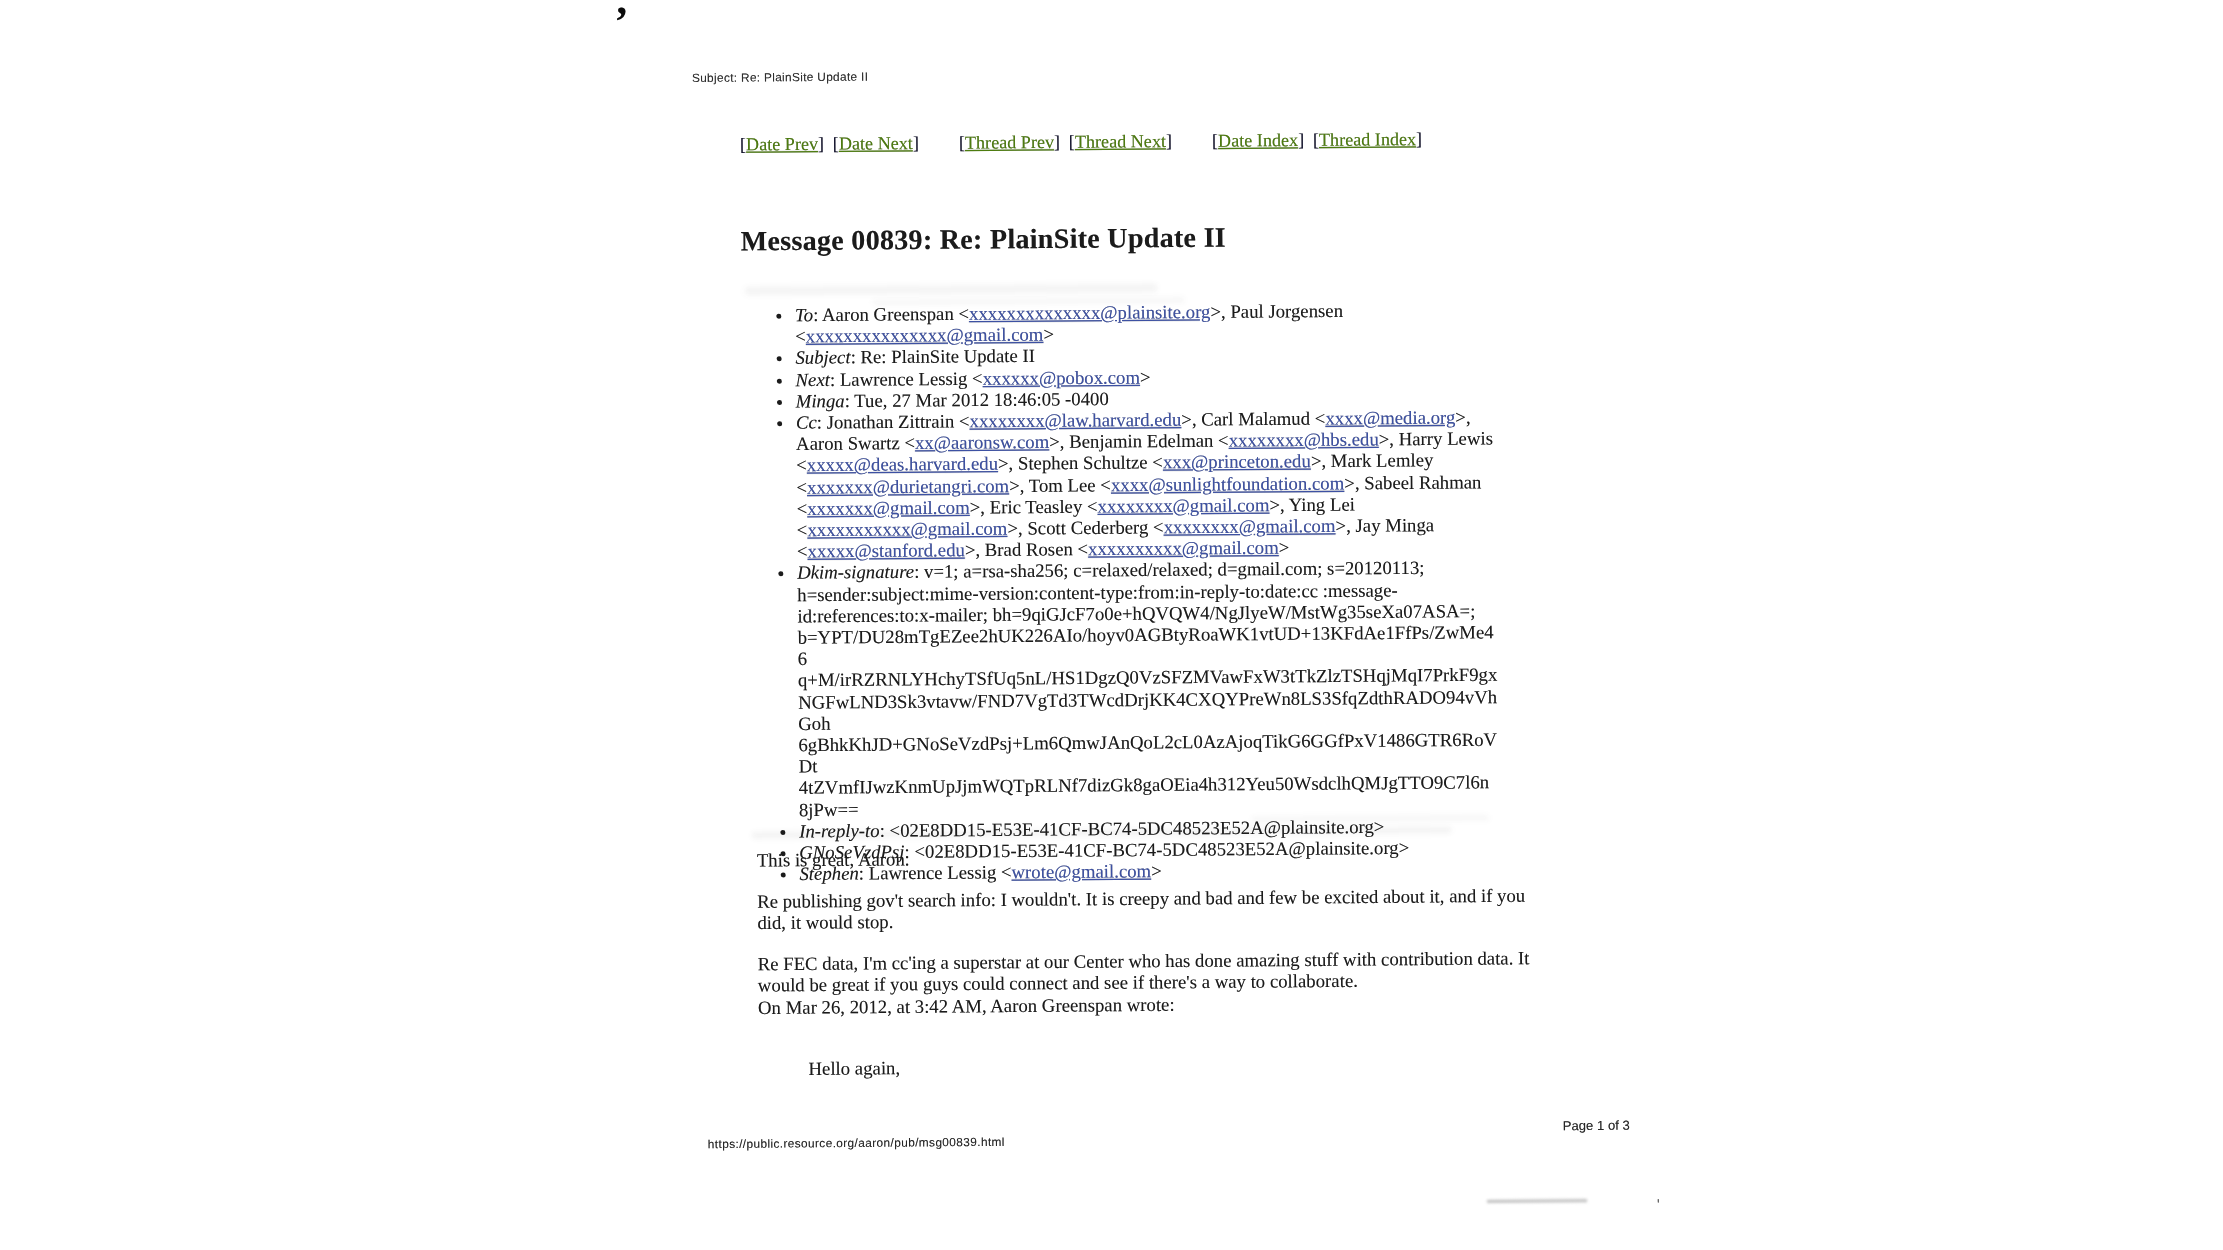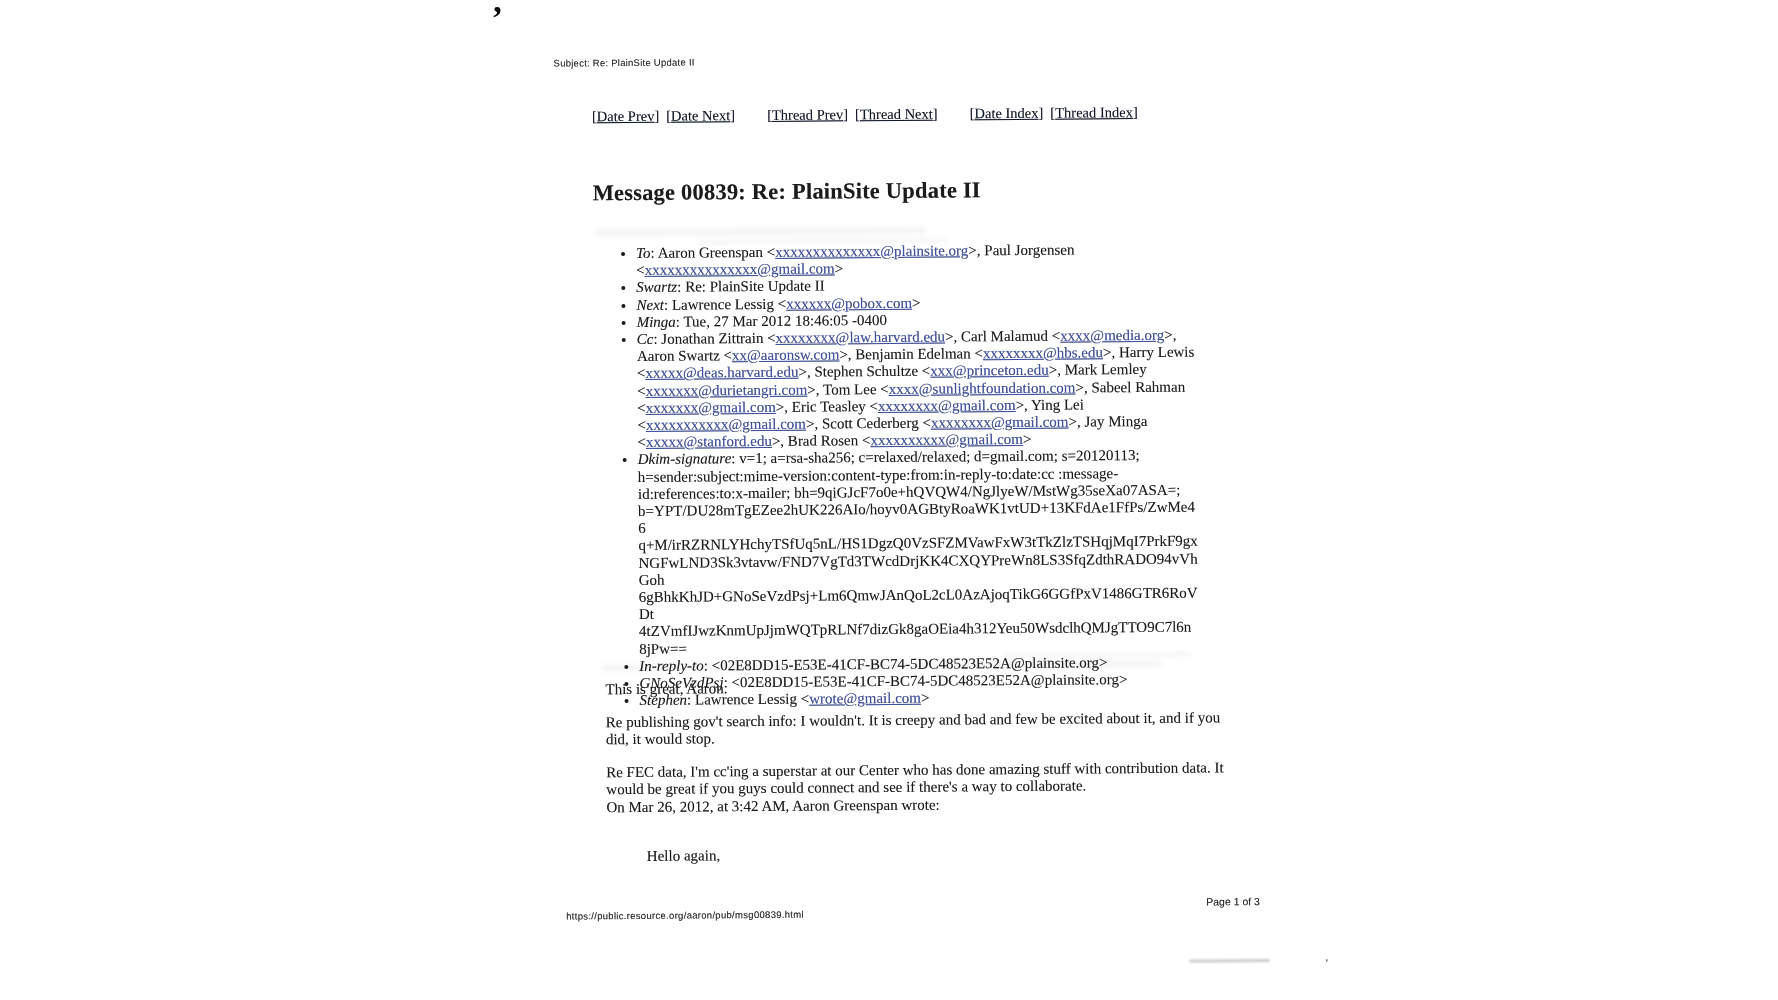--- a/index.html
+++ b/index.html
@@ -14,26 +14,26 @@
   .sm2{left:700px;top:238px;width:250px;height:5px;background:rgba(60,60,60,0.04);}
   .sm3{left:600px;top:663px;width:560px;height:6px;}
   .sm4{left:1000px;top:654px;width:190px;height:5px;background:rgba(60,60,60,0.04);}
   .gray-line{position:absolute;left:1186px;top:962px;width:80px;height:3px;background:#cccccc;filter:blur(1px);}
   .tick{position:absolute;left:1322px;top:960px;font:12px "Liberation Sans",sans-serif;color:#666;}
   
   .print-header{position:absolute;left:557px;top:55px;font:9.5px "Liberation Sans",sans-serif;
                 color:#2e2e2e;letter-spacing:.25px;}
   .footer-url{position:absolute;left:563px;top:908px;font:9.5px "Liberation Sans",sans-serif;
               color:#262626;letter-spacing:.3px;}
-  .page-indicator{position:absolute;left:1203px;top:898px;font:10.5px "Liberation Sans",sans-serif;color:#262626;}
+  .page-indicator{position:absolute;left:1247px;top:898px;font:10.5px "Liberation Sans",sans-serif;color:#262626;}
   
   .navlinks{position:absolute;left:595px;top:106px;display:flex;gap:32px;font-size:14.5px;white-space:nowrap;}
   .nav-group{display:inline-flex;gap:7px;}
   .bracket{color:#14142e;}
-  a.navlink{color:#0f172a;text-decoration:underline;cursor:pointer;}
+  a.navlink{color:#4d7c0f;text-decoration:underline;cursor:pointer;}
   .title{position:absolute;left:595px;top:178px;margin:0;font-size:22.5px;font-weight:bold;
          letter-spacing:.2px;white-space:nowrap;}
   ul.headers{position:absolute;left:604px;top:243px;width:560px;margin:0;padding:0 0 0 34px;
              font-size:15px;line-height:17.2px;}
   ul.headers li{margin:0;padding:0;overflow-wrap:break-word;}
   .hlabel{font-style:italic;font-family:Liberation Serif, serif;}
   a.xlink{color:#3d51a3;text-decoration:underline;cursor:pointer;}
   .mbody{position:absolute;left:604px;top:679px;width:622px;font-size:15px;line-height:17.5px;}
   .mbody p{margin:0 0 15px 0;white-space:pre-wrap;overflow-wrap:break-word;}
   .mbody p.quote{margin:32px 0 0 40px;}
@@ -63,21 +63,21 @@
         </span>
       </nav>
 
     <h1 class="title">Message 00839: Re: PlainSite Update II</h1>
 
     <div class="smudge sm1"></div>
     <div class="smudge sm2"></div>
 
     <ul class="headers">
         <li><span class="hlabel">To</span><span>: Aaron Greenspan &lt;</span><a class="xlink" href="#">xxxxxxxxxxxxxx@plainsite.org</a><span>&gt;, Paul Jorgensen &lt;</span><a class="xlink" href="#">xxxxxxxxxxxxxxx@gmail.com</a><span>&gt;</span></li>
-        <li><span class="hlabel">Swartz</span><span>: Re: PlainSite Update II</span></li>
+        <li><span class="hlabel">Subject</span><span>: Re: PlainSite Update II</span></li>
         <li><span class="hlabel">Next</span><span>: Lawrence Lessig &lt;</span><a class="xlink" href="#">xxxxxx@pobox.com</a><span>&gt;</span></li>
         <li><span class="hlabel">Minga</span><span>: Tue, 27 Mar 2012 18:46:05 -0400</span></li>
         <li><span class="hlabel">Cc</span><span>: Jonathan Zittrain &lt;</span><a class="xlink" href="#">xxxxxxxx@law.harvard.edu</a><span>&gt;, Carl Malamud &lt;</span><a class="xlink" href="#">xxxx@media.org</a><span>&gt;, Aaron Swartz &lt;</span><a class="xlink" href="#">xx@aaronsw.com</a><span>&gt;, Benjamin Edelman &lt;</span><a class="xlink" href="#">xxxxxxxx@hbs.edu</a><span>&gt;, Harry Lewis &lt;</span><a class="xlink" href="#">xxxxx@deas.harvard.edu</a><span>&gt;, Stephen Schultze &lt;</span><a class="xlink" href="#">xxx@princeton.edu</a><span>&gt;, Mark Lemley &lt;</span><a class="xlink" href="#">xxxxxxx@durietangri.com</a><span>&gt;, Tom Lee &lt;</span><a class="xlink" href="#">xxxx@sunlightfoundation.com</a><span>&gt;, Sabeel Rahman &lt;</span><a class="xlink" href="#">xxxxxxx@gmail.com</a><span>&gt;, Eric Teasley &lt;</span><a class="xlink" href="#">xxxxxxxx@gmail.com</a><span>&gt;, Ying Lei &lt;</span><a class="xlink" href="#">xxxxxxxxxxx@gmail.com</a><span>&gt;, Scott Cederberg &lt;</span><a class="xlink" href="#">xxxxxxxx@gmail.com</a><span>&gt;, Jay Minga &lt;</span><a class="xlink" href="#">xxxxx@stanford.edu</a><span>&gt;, Brad Rosen &lt;</span><a class="xlink" href="#">xxxxxxxxxx@gmail.com</a><span>&gt;</span></li>
         <li><span class="hlabel">Dkim-signature</span><span>: v=1; a=rsa-sha256; c=relaxed/relaxed; d=gmail.com; s=20120113; h=sender:subject:mime-version:content-type:from:in-reply-to:date:cc :message-id:references:to:x-mailer; bh=9qiGJcF7o0e+hQVQW4/NgJlyeW/MstWg35seXa07ASA=; b=YPT/DU28mTgEZee2hUK226AIo/hoyv0AGBtyRoaWK1vtUD+13KFdAe1FfPs/ZwMe46 q+M/irRZRNLYHchyTSfUq5nL/HS1DgzQ0VzSFZMVawFxW3tTkZlzTSHqjMqI7PrkF9gx NGFwLND3Sk3vtavw/FND7VgTd3TWcdDrjKK4CXQYPreWn8LS3SfqZdthRADO94vVhGoh 6gBhkKhJD+GNoSeVzdPsj+Lm6QmwJAnQoL2cL0AzAjoqTikG6GGfPxV1486GTR6RoVDt 4tZVmfIJwzKnmUpJjmWQTpRLNf7dizGk8gaOEia4h312Yeu50WsdclhQMJgTTO9C7l6n 8jPw==</span></li>
         <li><span class="hlabel">In-reply-to</span><span>: &lt;02E8DD15-E53E-41CF-BC74-5DC48523E52A@plainsite.org&gt;</span></li>
         <li><span class="hlabel">GNoSeVzdPsj</span><span>: &lt;02E8DD15-E53E-41CF-BC74-5DC48523E52A@plainsite.org&gt;</span></li>
         <li><span class="hlabel">Stephen</span><span>: Lawrence Lessig &lt;</span><a class="xlink" href="#">wrote@gmail.com</a><span>&gt;</span></li>
       </ul>
 
     <div class="smudge sm3"></div>

